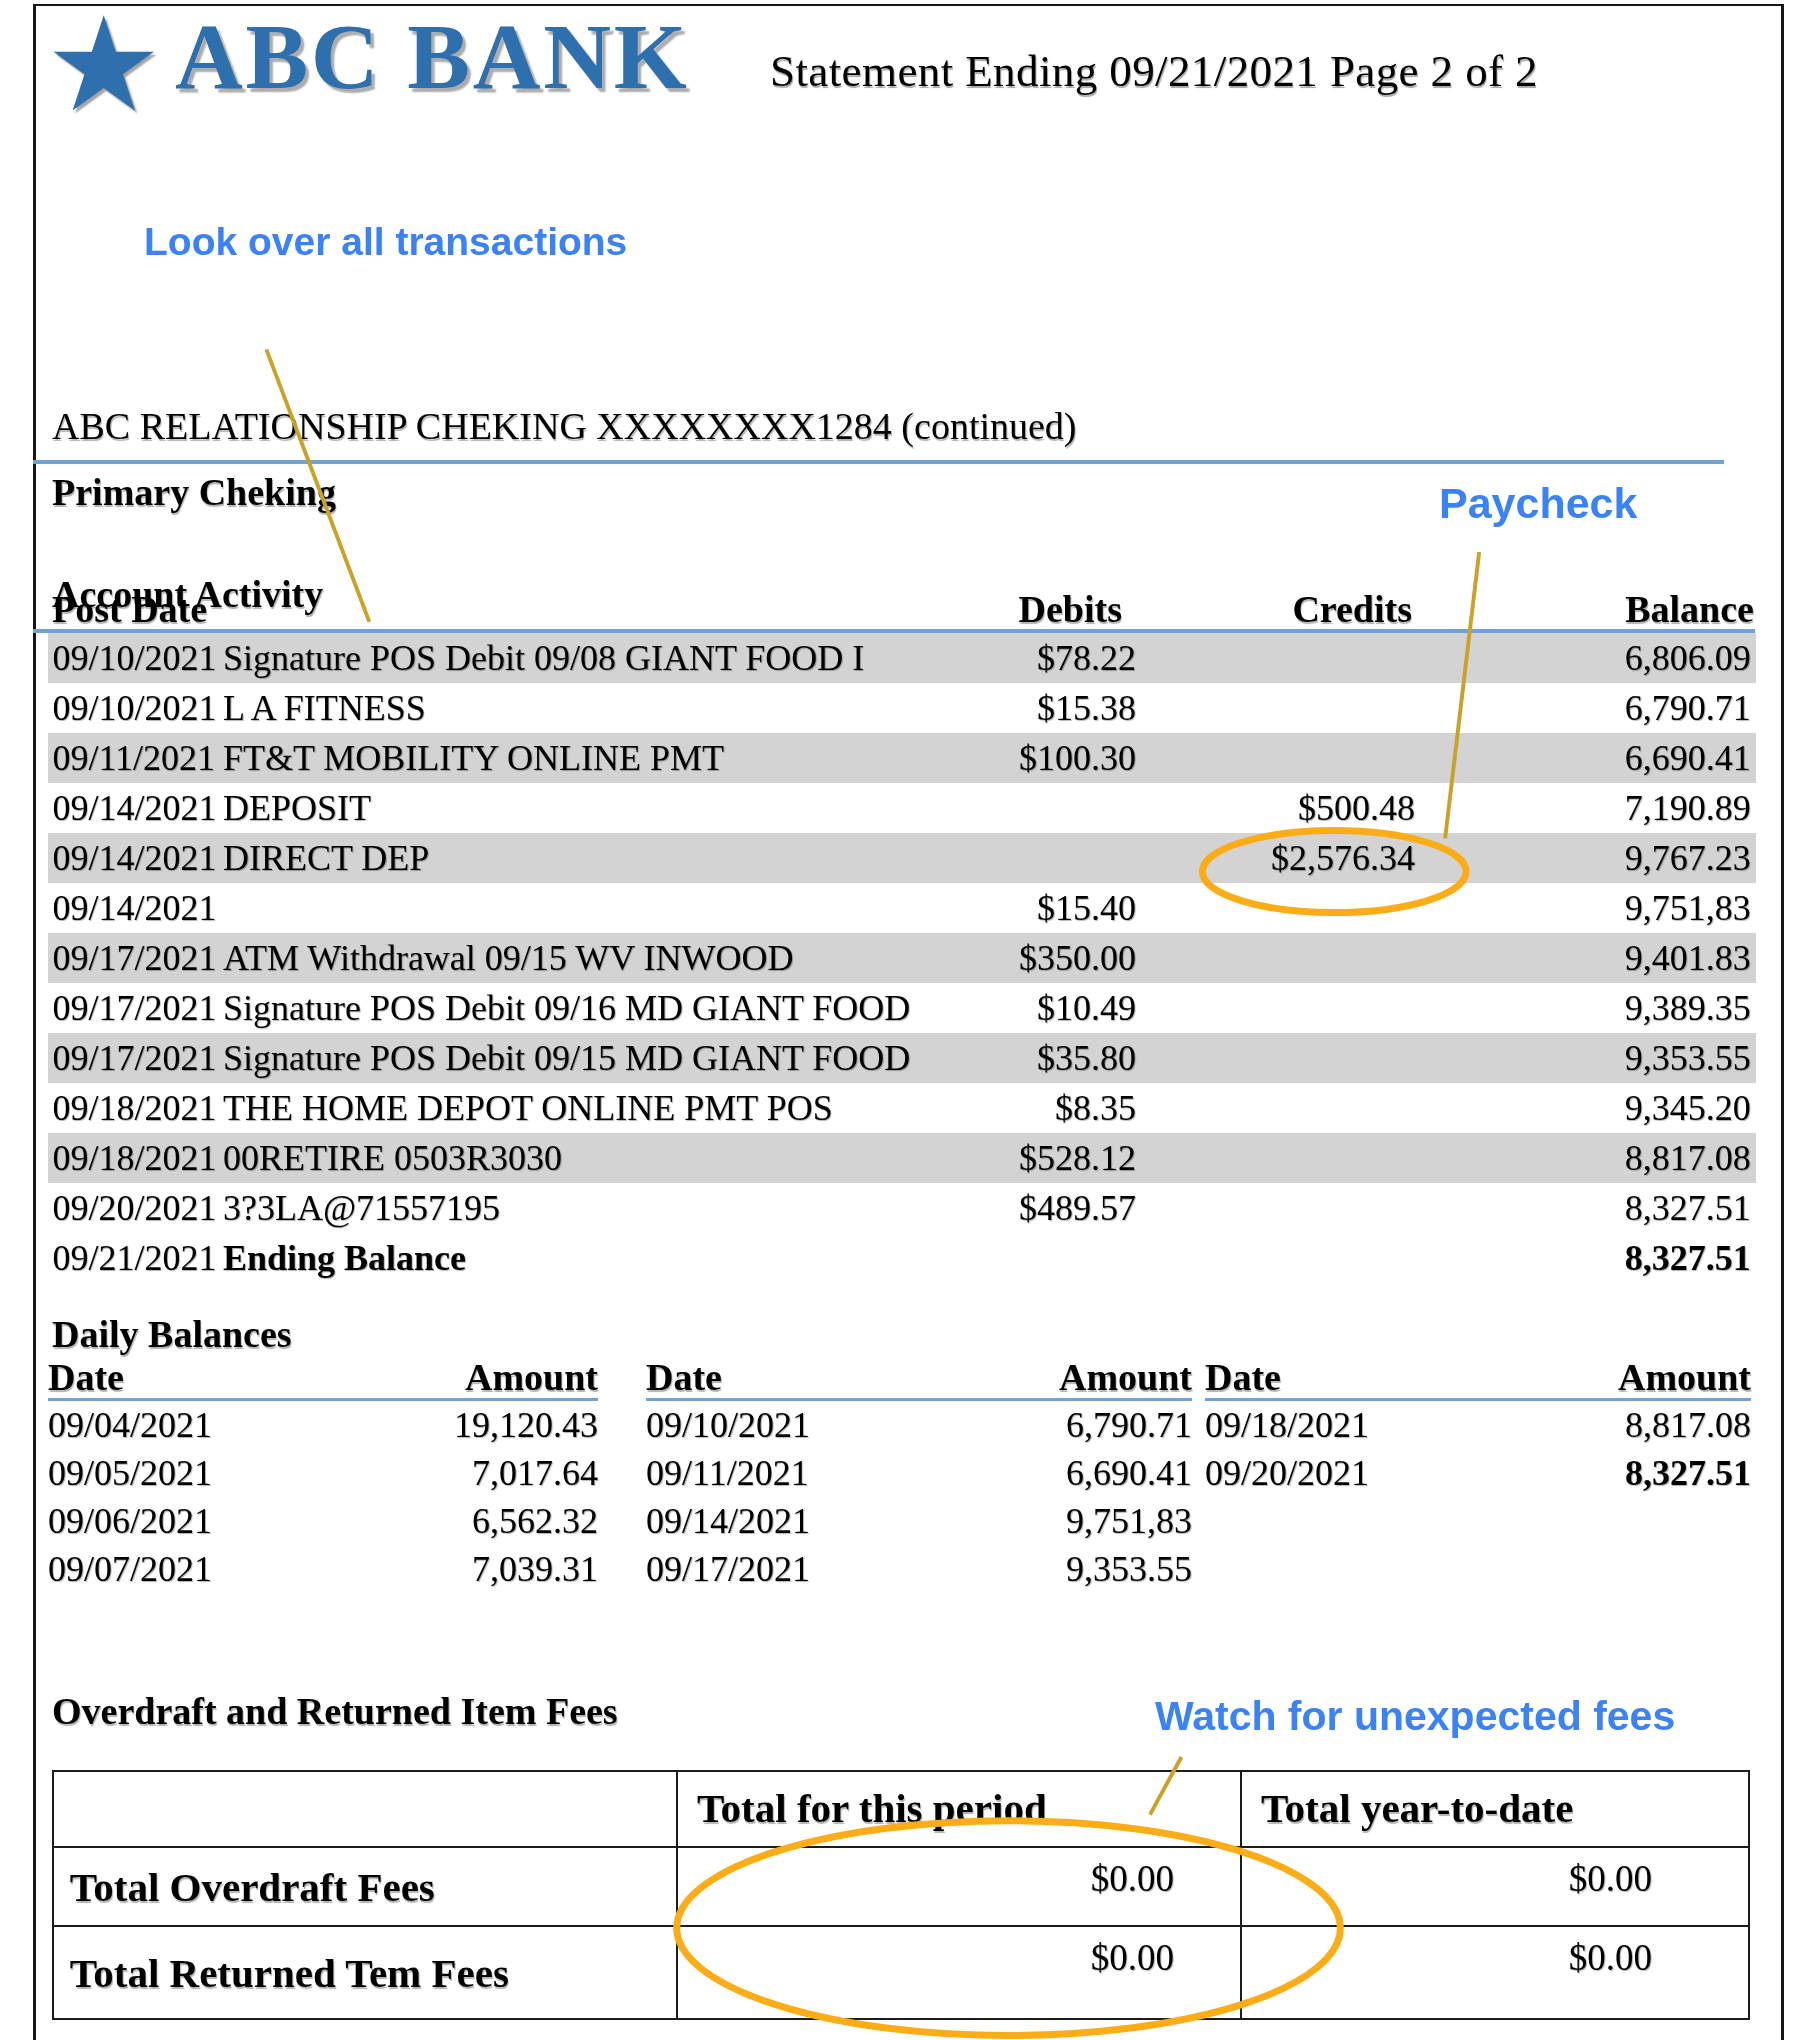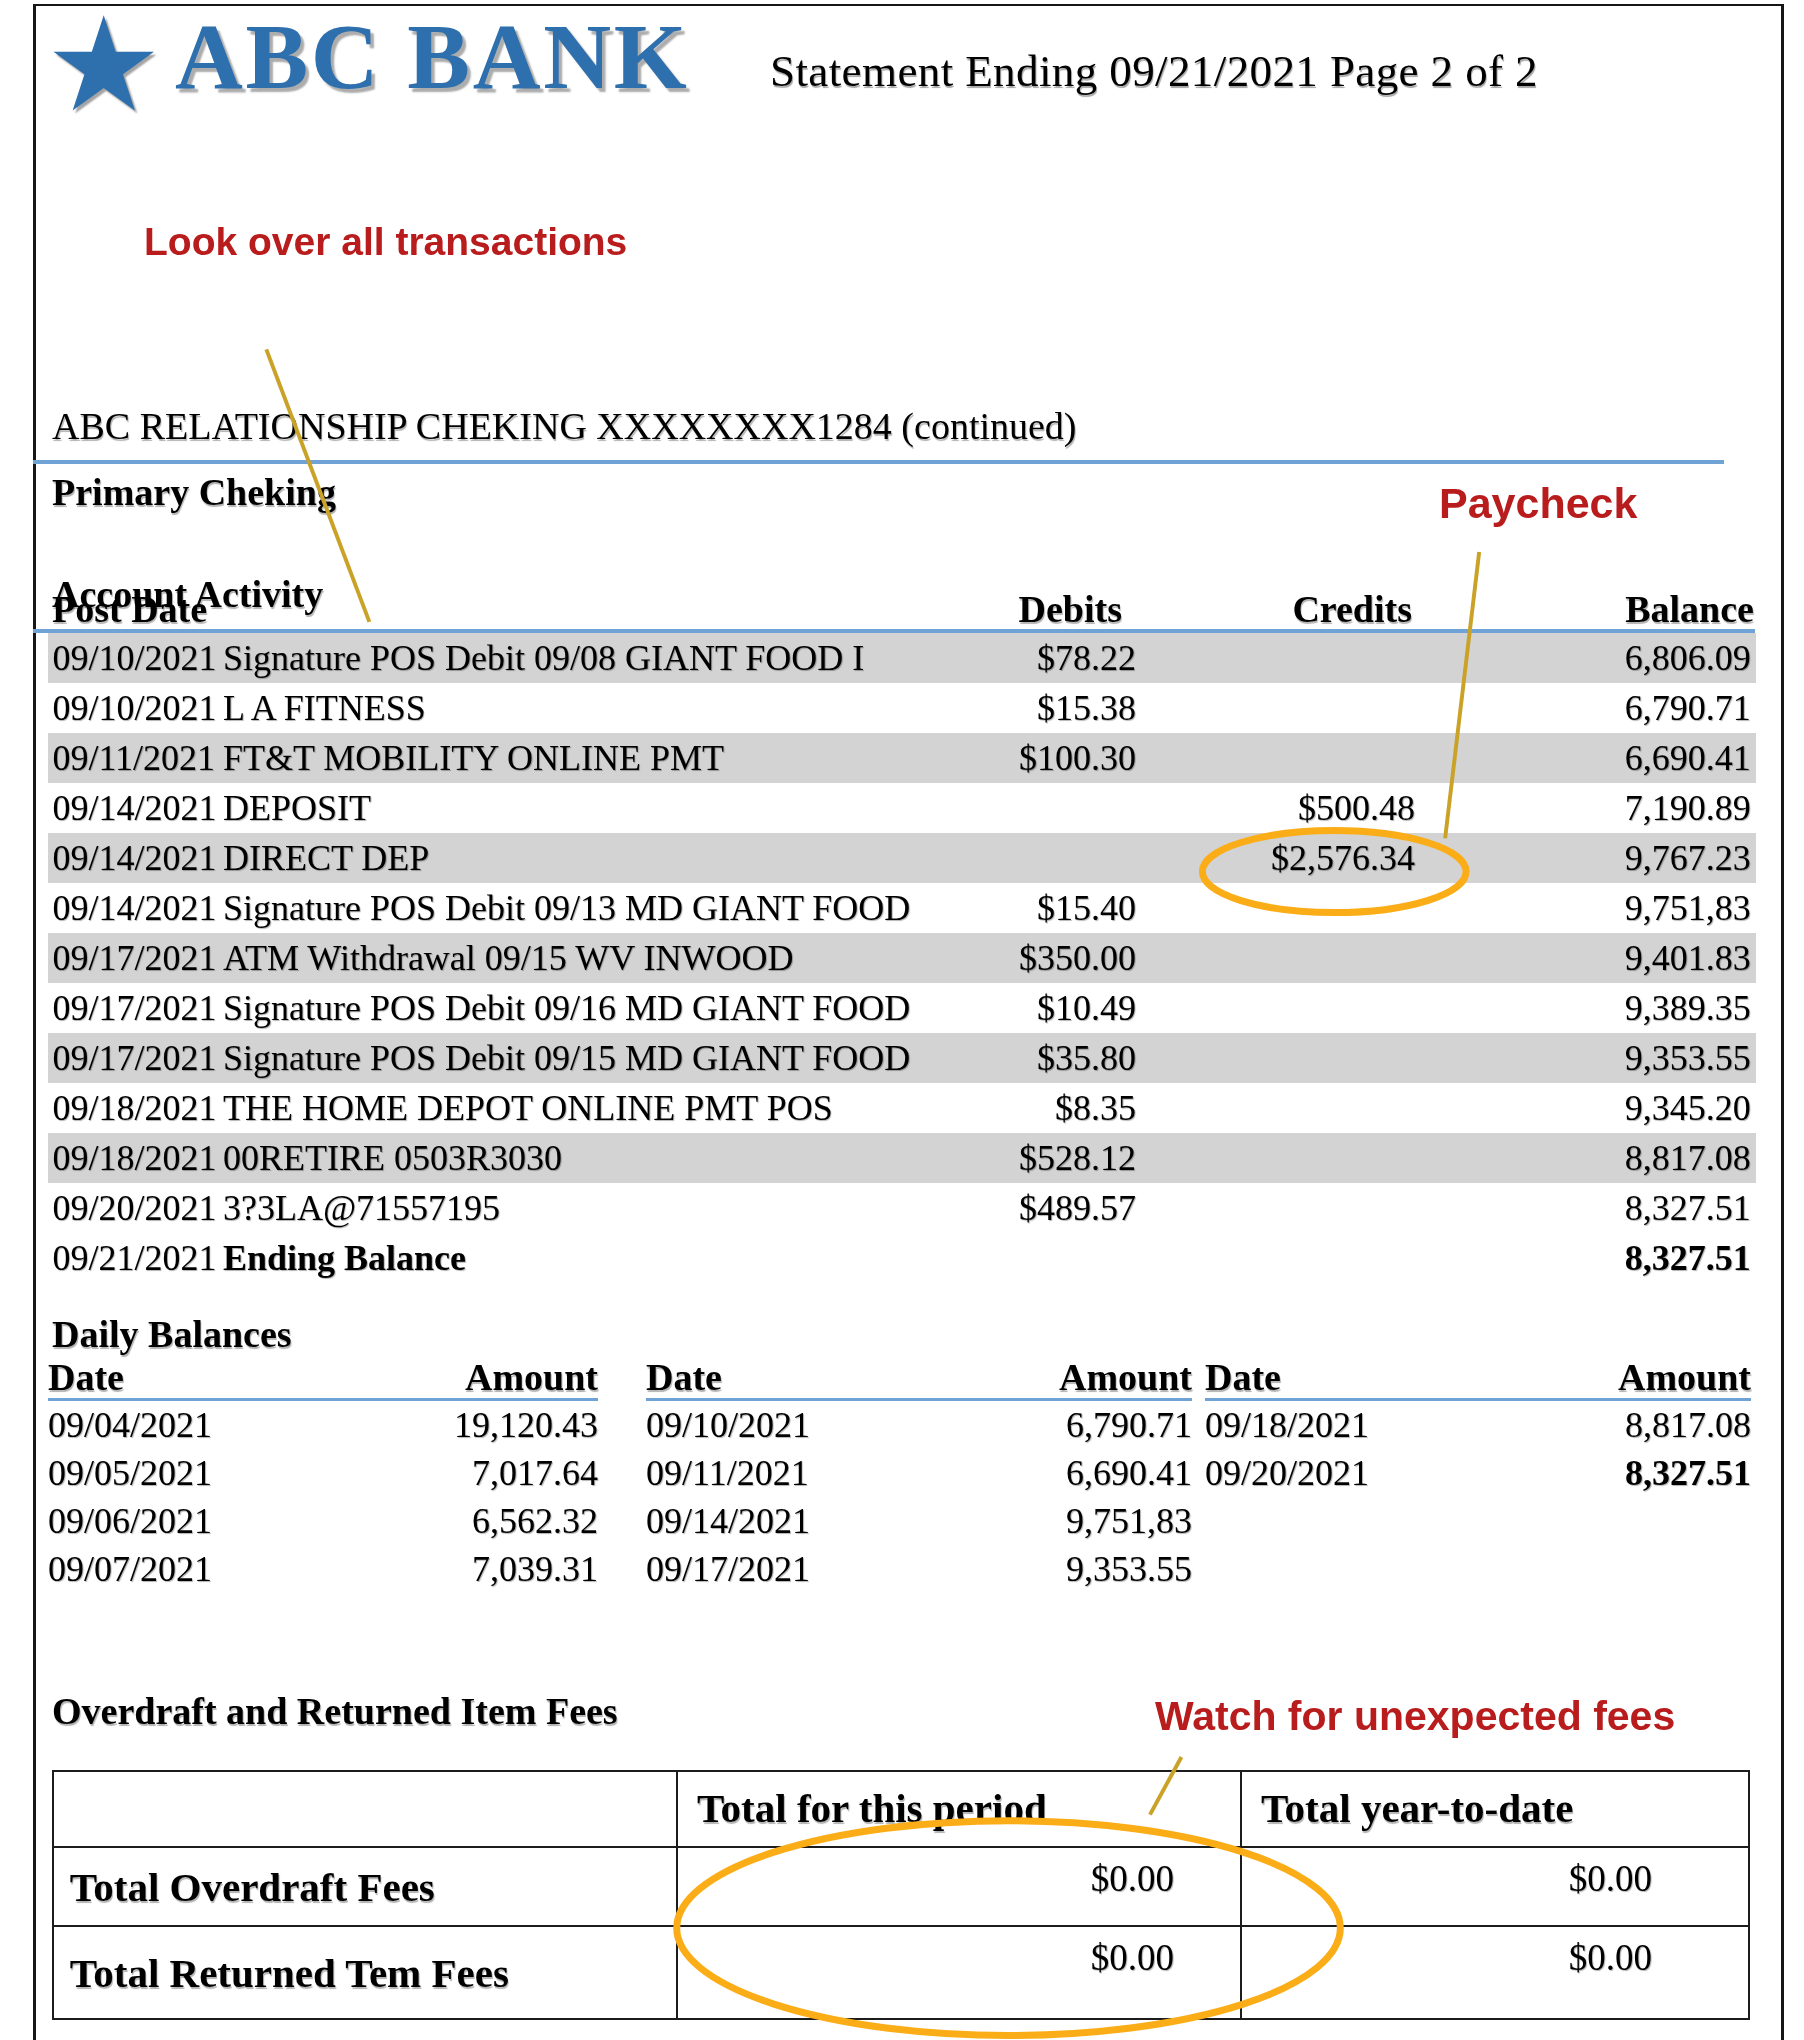--- a/index.html
+++ b/index.html
@@ -8,21 +8,21 @@
   .abs{position:absolute;}
   
   .frame{position:absolute;left:33px;top:4.4px;width:1745px;height:2096px;
          border-left:3.5px solid #161616;border-right:3.5px solid #161616;border-top:2.6px solid #161616;}
   
   .star{left:45px;top:-12.2px;font-size:131px;color:#2e6fae;text-shadow:2.6px 2.6px 1.7px rgba(90,90,90,.55);}
   .bank-name{left:175px;top:1.7px;font-size:94px;font-weight:bold;letter-spacing:2.6px;color:#2e6fae;
              text-shadow:3.5px 3.5px 1.7px rgba(90,90,90,.5);}
   .stmt-title{left:770px;top:45px;font-size:45px;letter-spacing:0.4px;text-shadow:0.9px 1.7px 0.9px rgba(0,0,0,.35);}
   
-  .note{font-family:"Liberation Sans",sans-serif;font-weight:bold;color:#b91c1c;}
+  .note{font-family:"Liberation Sans",sans-serif;font-weight:bold;color:#3b82f6;}
   .note1{left:144px;top:220px;font-size:39px;}
   .note2{left:1439px;top:479px;font-size:43px;}
   .note3{left:1155px;top:1693px;font-size:41px;}
   
   .acct-heading{left:52px;top:404px;font-size:38px;text-shadow:0.9px 1.7px 0.9px rgba(0,0,0,.3);}
   .blue-rule{background:#6fa3d6;height:3.5px;}
   .rule1{left:33px;top:460px;width:1691px;}
   .rule2{left:33px;top:629px;width:1722px;}
   .acct-sub{left:52px;top:470px;font-size:38px;font-weight:bold;text-shadow:0.9px 1.7px 0.9px rgba(0,0,0,.3);}
   .sect-title{font-size:38px;font-weight:bold;text-shadow:0.9px 1.7px 0.9px rgba(0,0,0,.3);}
@@ -126,21 +126,20 @@
   </div>
     <div class="row shaded">
     <span class="cell c-date">09/14/2021</span>
     <span class="cell c-desc">DIRECT DEP</span>
     <span class="cell c-debit"></span>
     <span class="cell c-credit">$2,576.34</span>
     <span class="cell c-balance">9,767.23</span>
   </div>
     <div class="row">
     <span class="cell c-date">09/14/2021</span>
-    <span class="cell c-desc">Signature POS Debit 09/13 MD GIANT FOOD</span>
     <span class="cell c-debit">$15.40</span>
     <span class="cell c-credit"></span>
     <span class="cell c-balance">9,751,83</span>
   </div>
     <div class="row shaded">
     <span class="cell c-date">09/17/2021</span>
     <span class="cell c-desc">ATM Withdrawal  09/15 WV INWOOD</span>
     <span class="cell c-debit">$350.00</span>
     <span class="cell c-credit"></span>
     <span class="cell c-balance">9,401.83</span>

